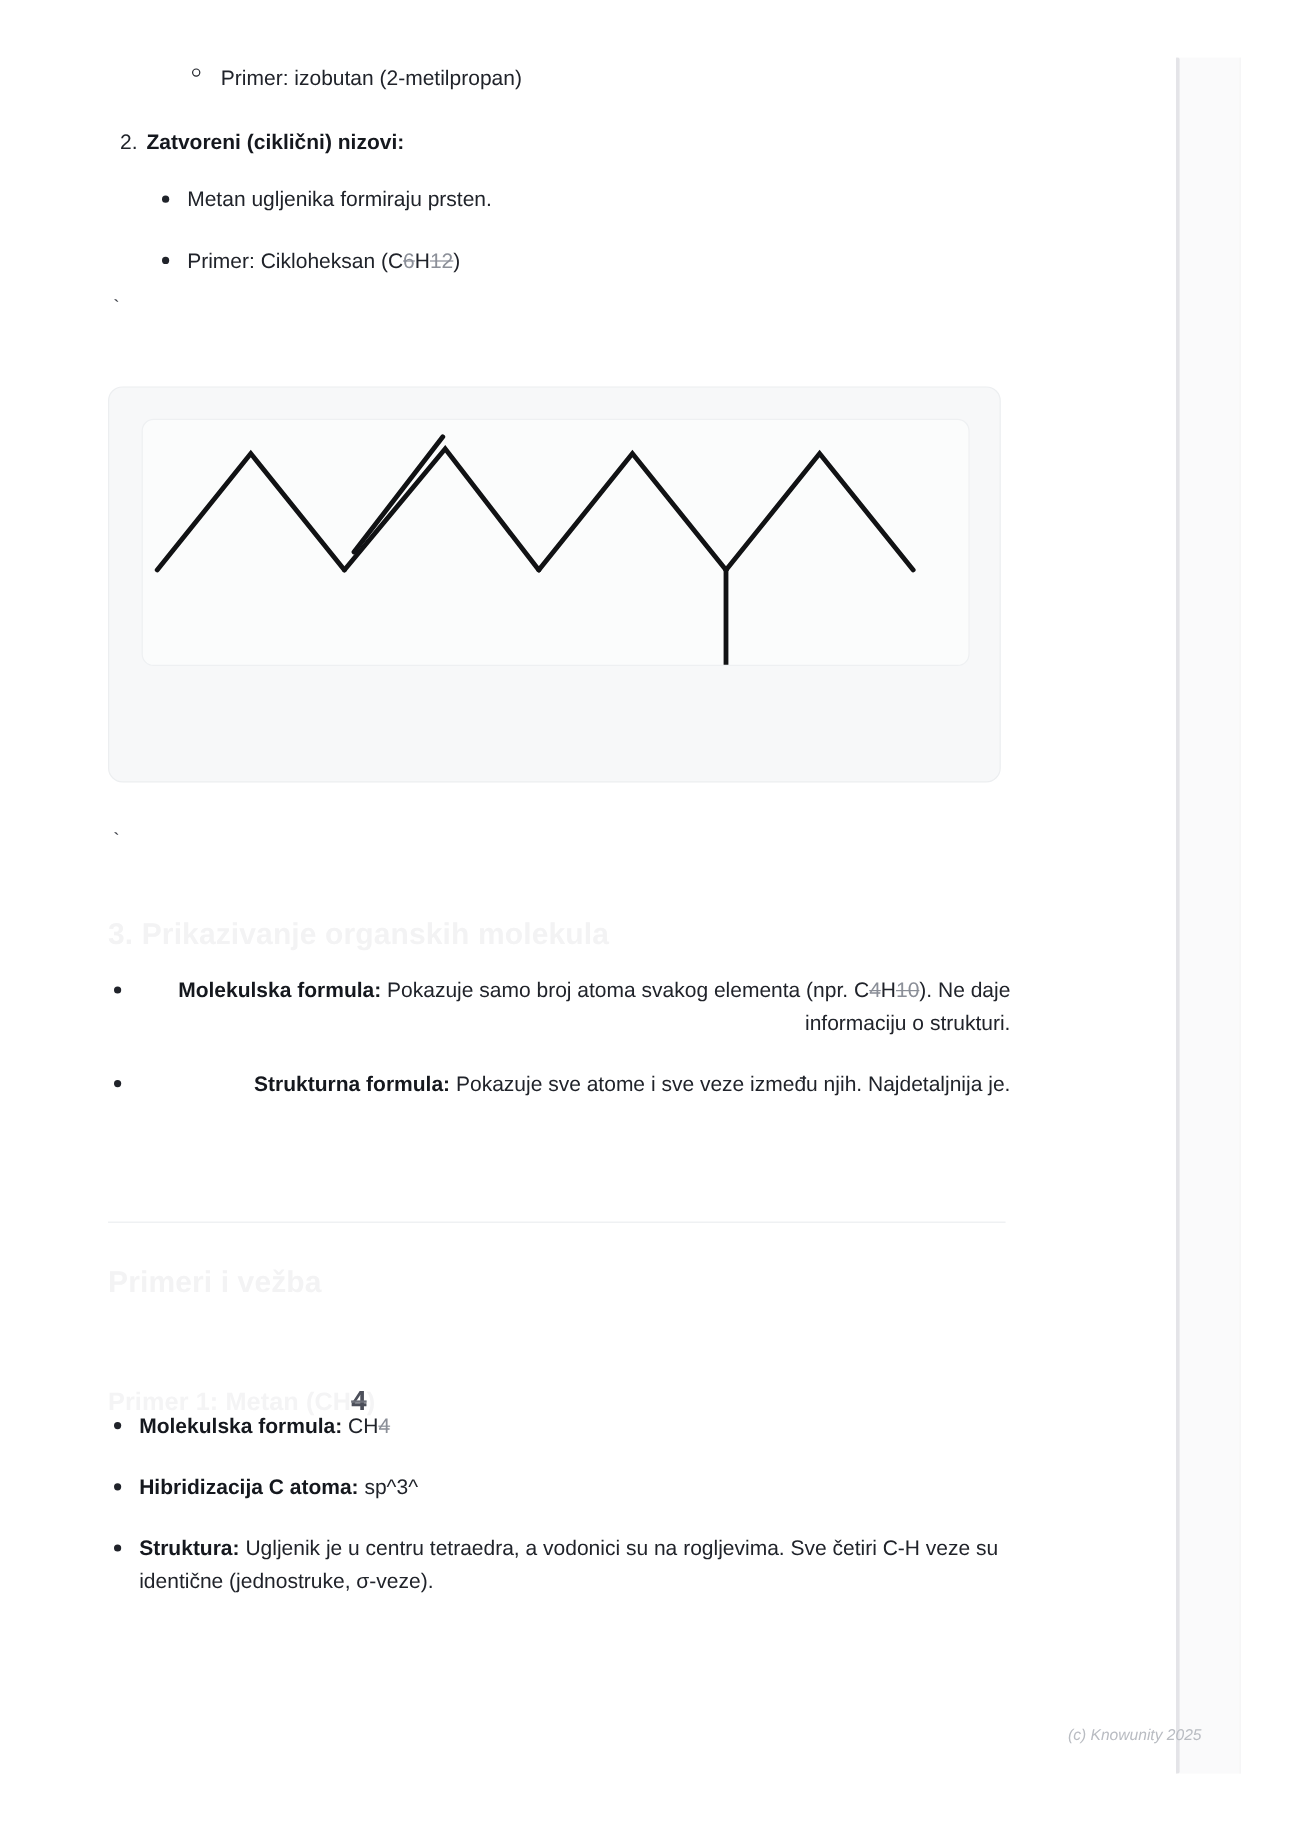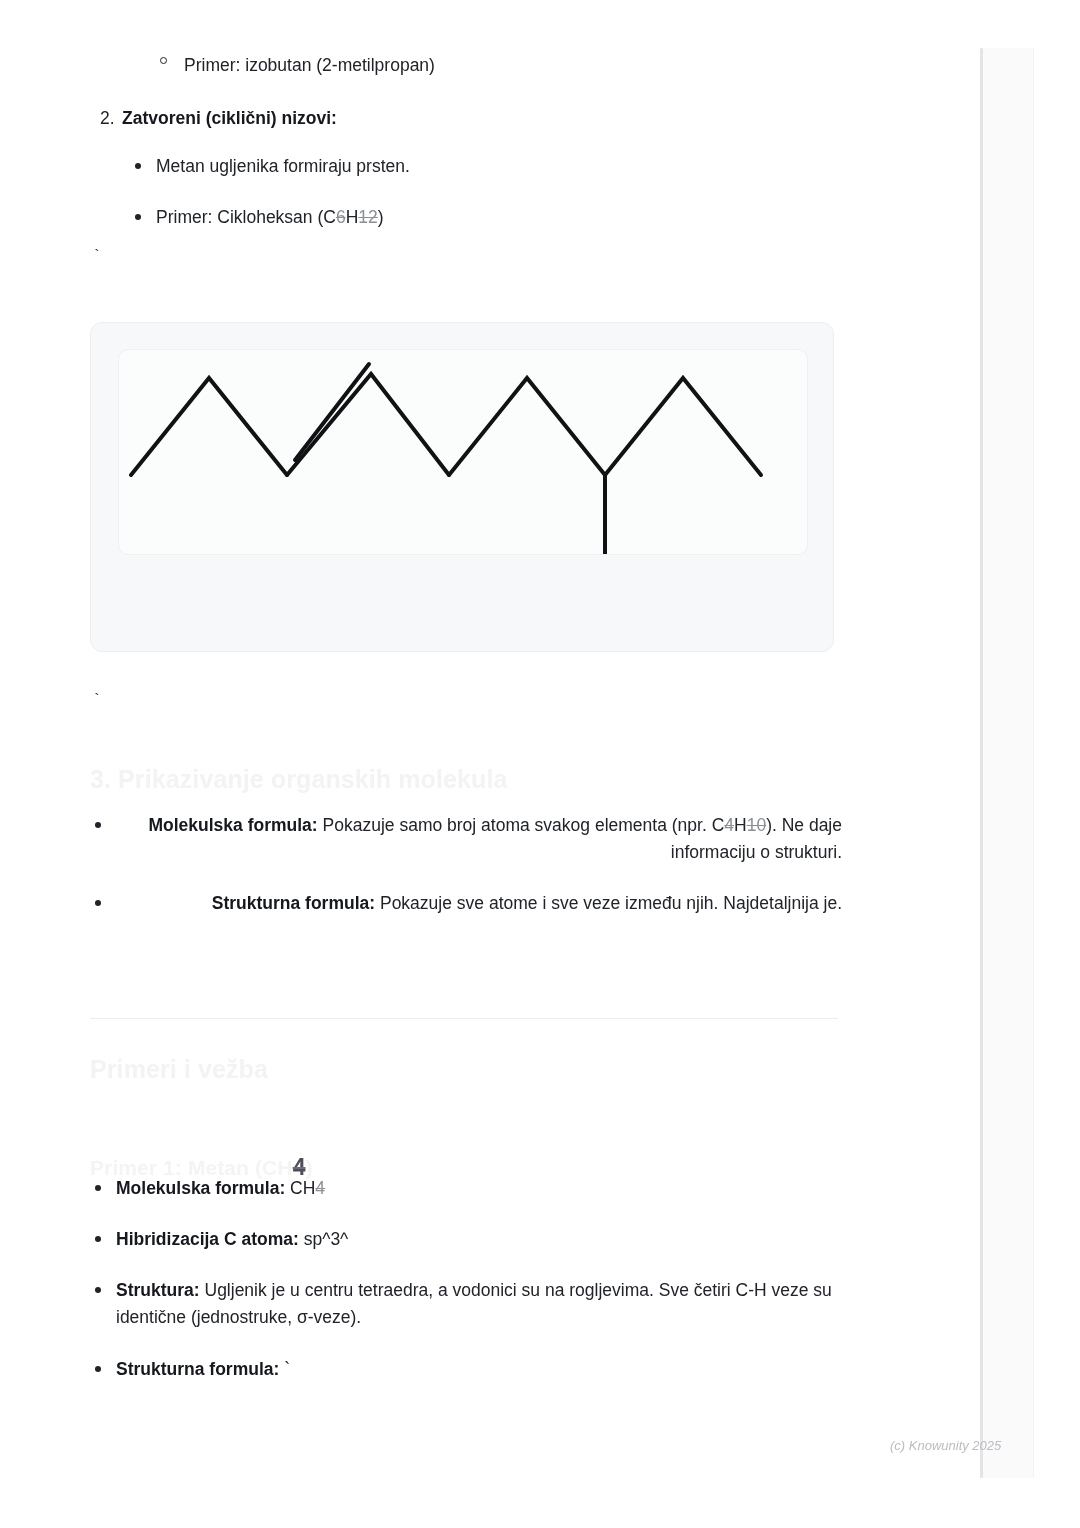--- a/index.html
+++ b/index.html
@@ -299,23 +299,20 @@
     <ul class="bullets bullets-c">
       <li>
         <span class="strong">Molekulska formula:</span><span> CH</span><span class="sub-strike">4</span>
       </li>
       <li>
         <span class="strong">Hibridizacija C atoma:</span><span> sp^3^</span>
       </li>
       <li>
         <span class="strong">Struktura:</span><span> Ugljenik je u centru tetraedra, a vodonici su na rogljevima. Sve četiri C-H veze su identične (jednostruke, σ-veze).</span>
       </li>
-      <li>
-        <span class="strong">Strukturna formula:</span><span> `</span>
-      </li>
     </ul>
 
   </div>
 </div>
 
 <div class="scroll-gutter"></div>
 <div class="scroll-track"></div>
 <div class="scroll-thumb"></div>
 
 <div class="watermark">(c) Knowunity 2025</div>

